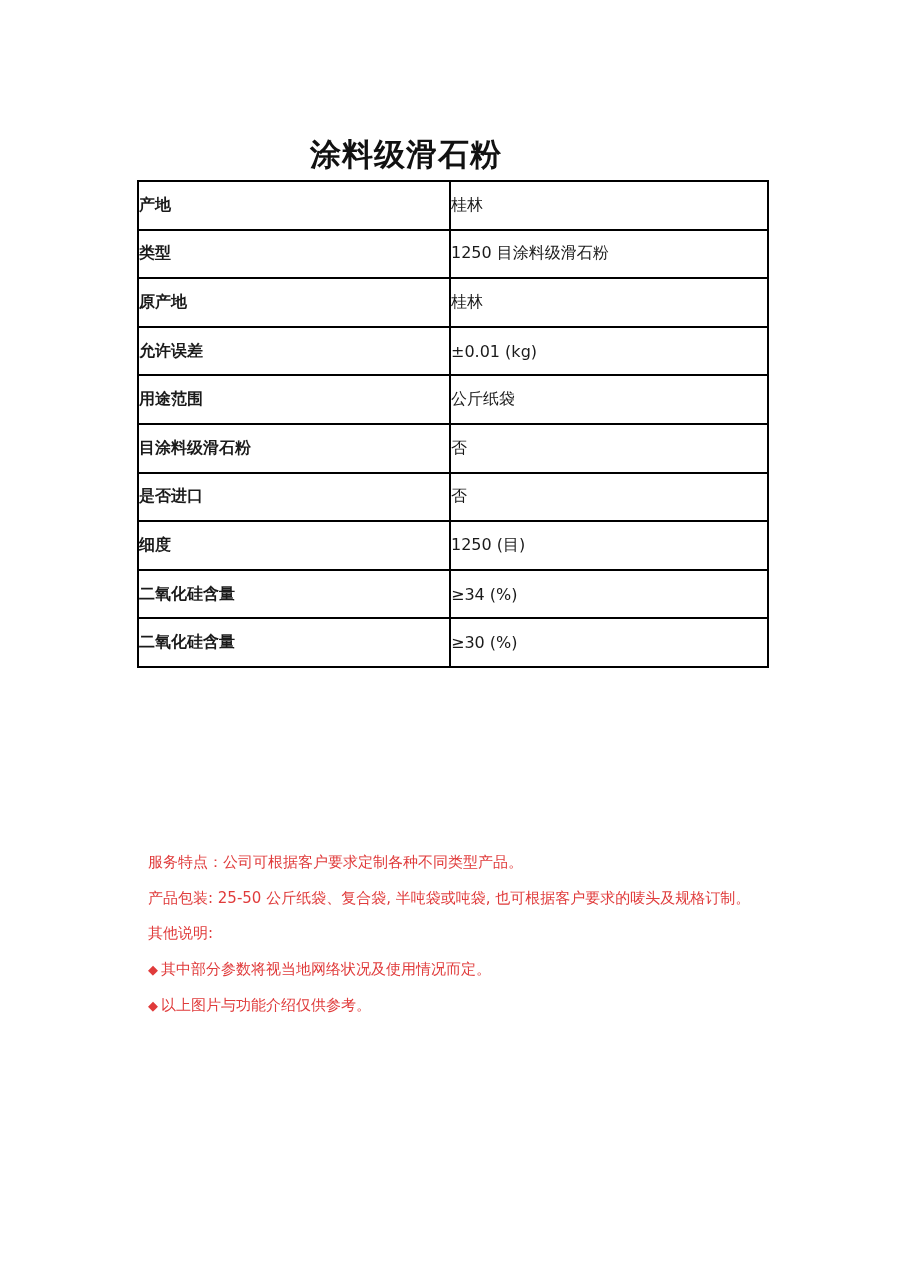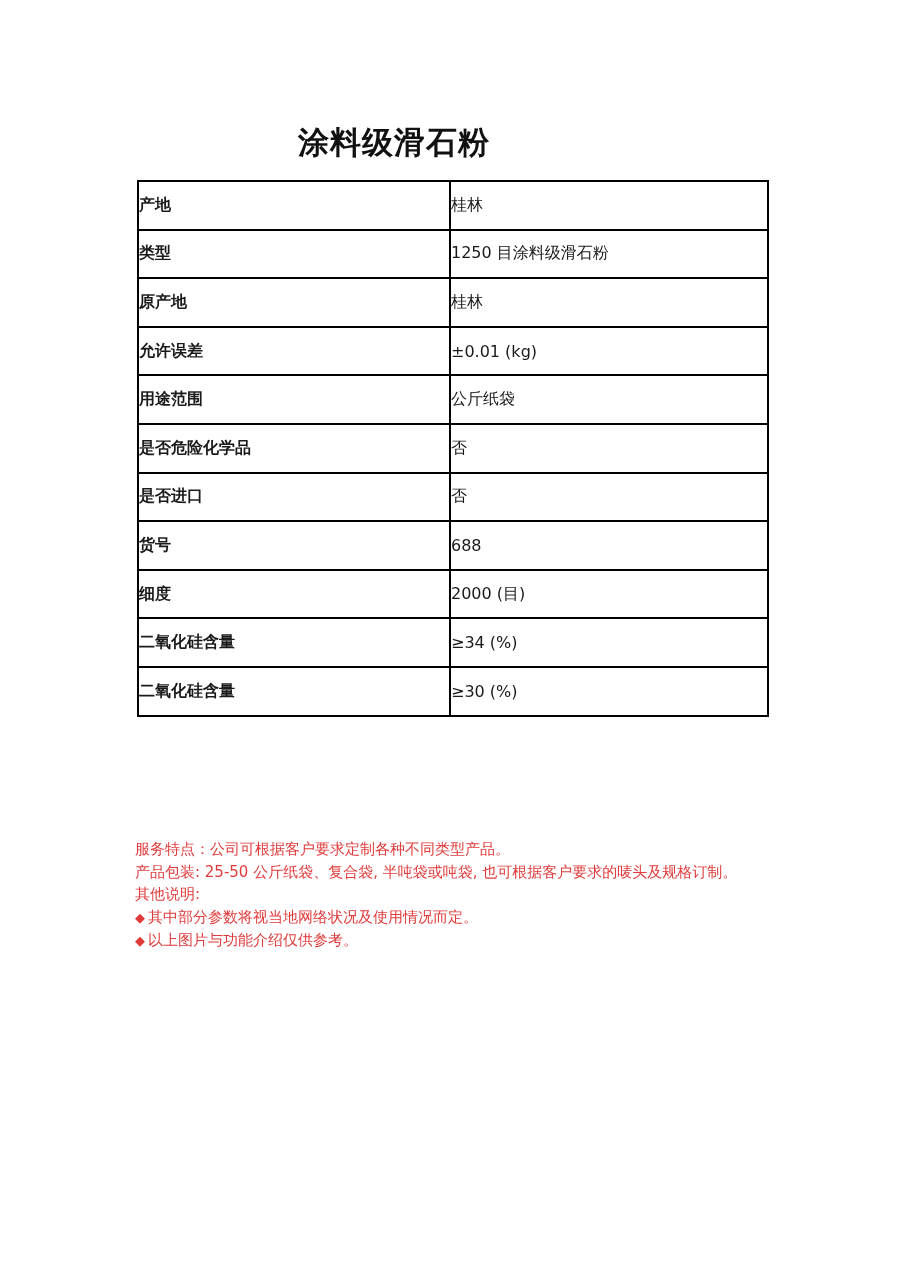--- a/index.html
+++ b/index.html
@@ -13,21 +13,21 @@
     position: relative;
     font-family: "DejaVu Sans", "Liberation Sans", sans-serif;
     color: #1a1a1a;
     overflow: hidden;
   }
   .title {
     position: absolute;
     top: 118px;
     left: 0;
     width: 780px;
-    margin: 4px;
+    margin: 16px;
     text-align: center;
     font-size: 31px;
     font-weight: bold;
     letter-spacing: 1px;
     color: #111111;
   }
   .spec-table {
     position: absolute;
     top: 180px;
     left: 137px;
@@ -56,21 +56,21 @@
   .notes {
     position: absolute;
     left: 135px;
     top: 838px;
     width: 680px;
     font-size: 15px;
     line-height: 22.6px;
     color: #e03b3b;
   }
   .notes p {
-    margin: 0;
+    margin: 13px;
     padding: 0;
   }
   .notes .diamond {
     font-size: 13px;
     margin-right: 3px;
   }
 </style>
 </head>
 <body>
 
@@ -94,34 +94,30 @@
       </tr>
       <tr>
         <td class="label">允许误差</td>
         <td class="value">±0.01 (kg)</td>
       </tr>
       <tr>
         <td class="label">用途范围</td>
         <td class="value">公斤纸袋</td>
       </tr>
       <tr>
-        <td class="label">是否危险化学品</td>
+        <td class="label">目涂料级滑石粉</td>
         <td class="value">否</td>
       </tr>
       <tr>
         <td class="label">是否进口</td>
         <td class="value">否</td>
       </tr>
       <tr>
-        <td class="label">货号</td>
-        <td class="value">688</td>
-      </tr>
-      <tr>
         <td class="label">细度</td>
-        <td class="value">2000 (目)</td>
+        <td class="value">1250 (目)</td>
       </tr>
       <tr>
         <td class="label">二氧化硅含量</td>
         <td class="value">≥34 (%)</td>
       </tr>
       <tr>
         <td class="label">二氧化硅含量</td>
         <td class="value">≥30 (%)</td>
       </tr>
     </tbody>

